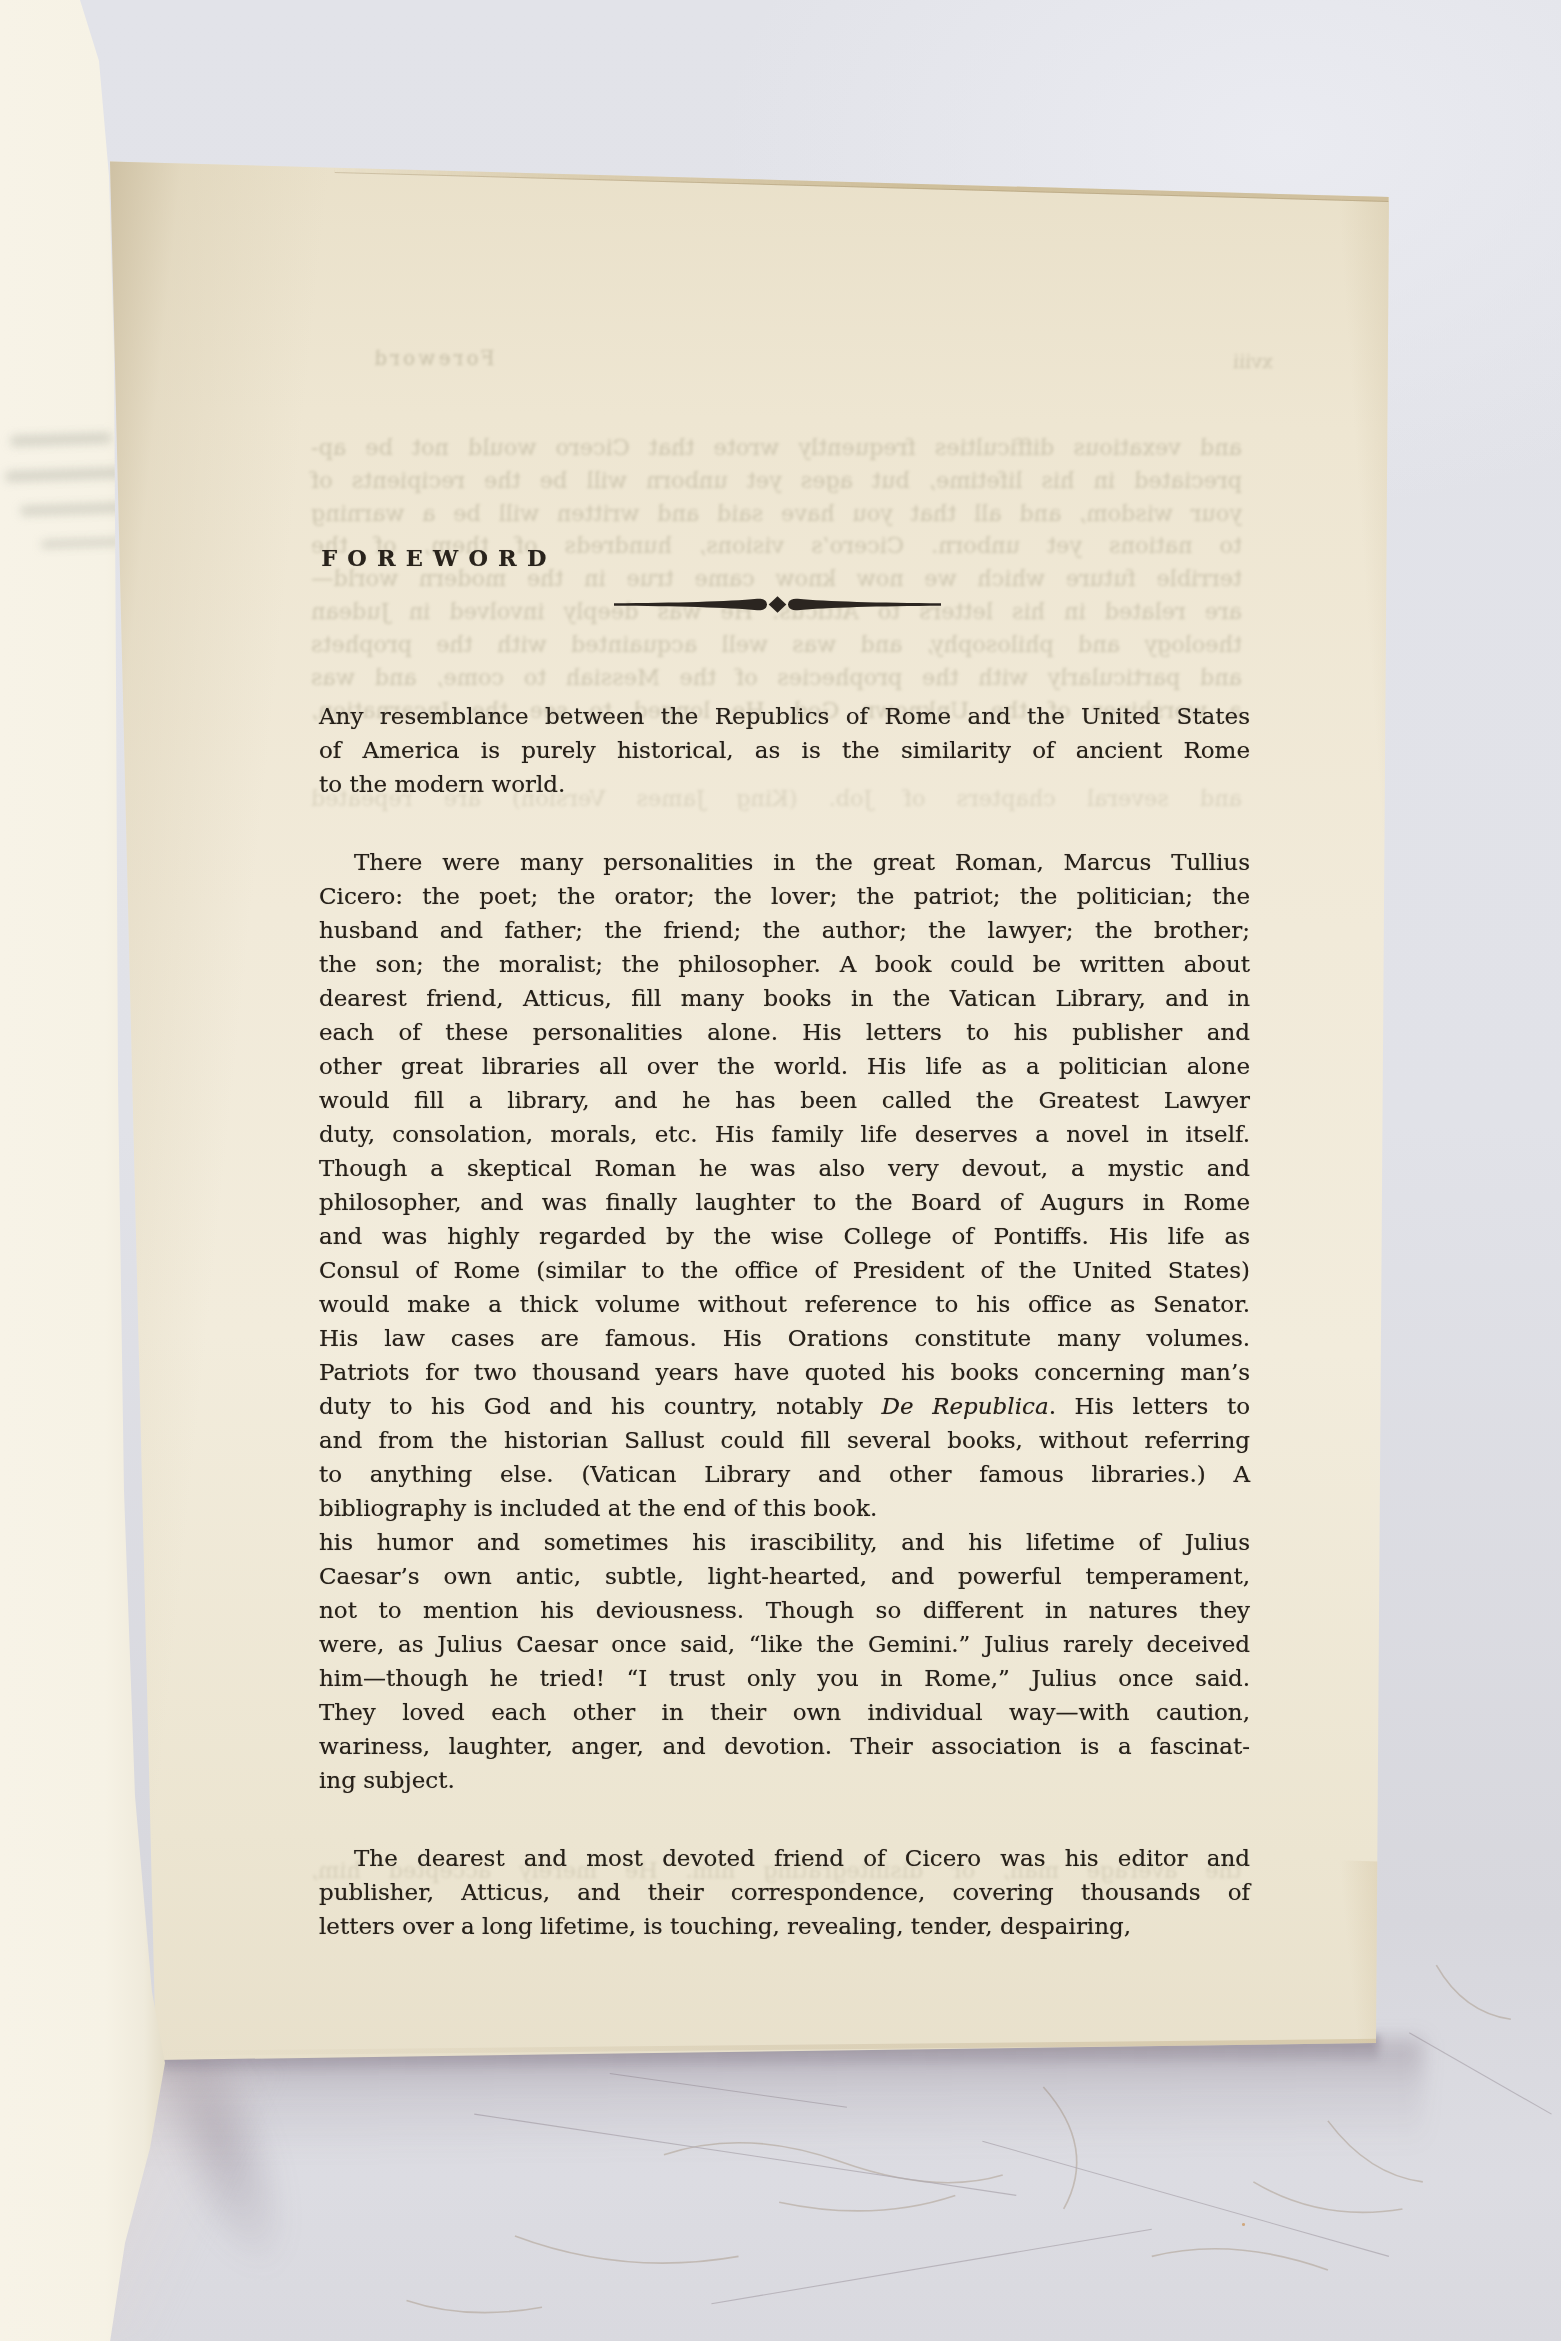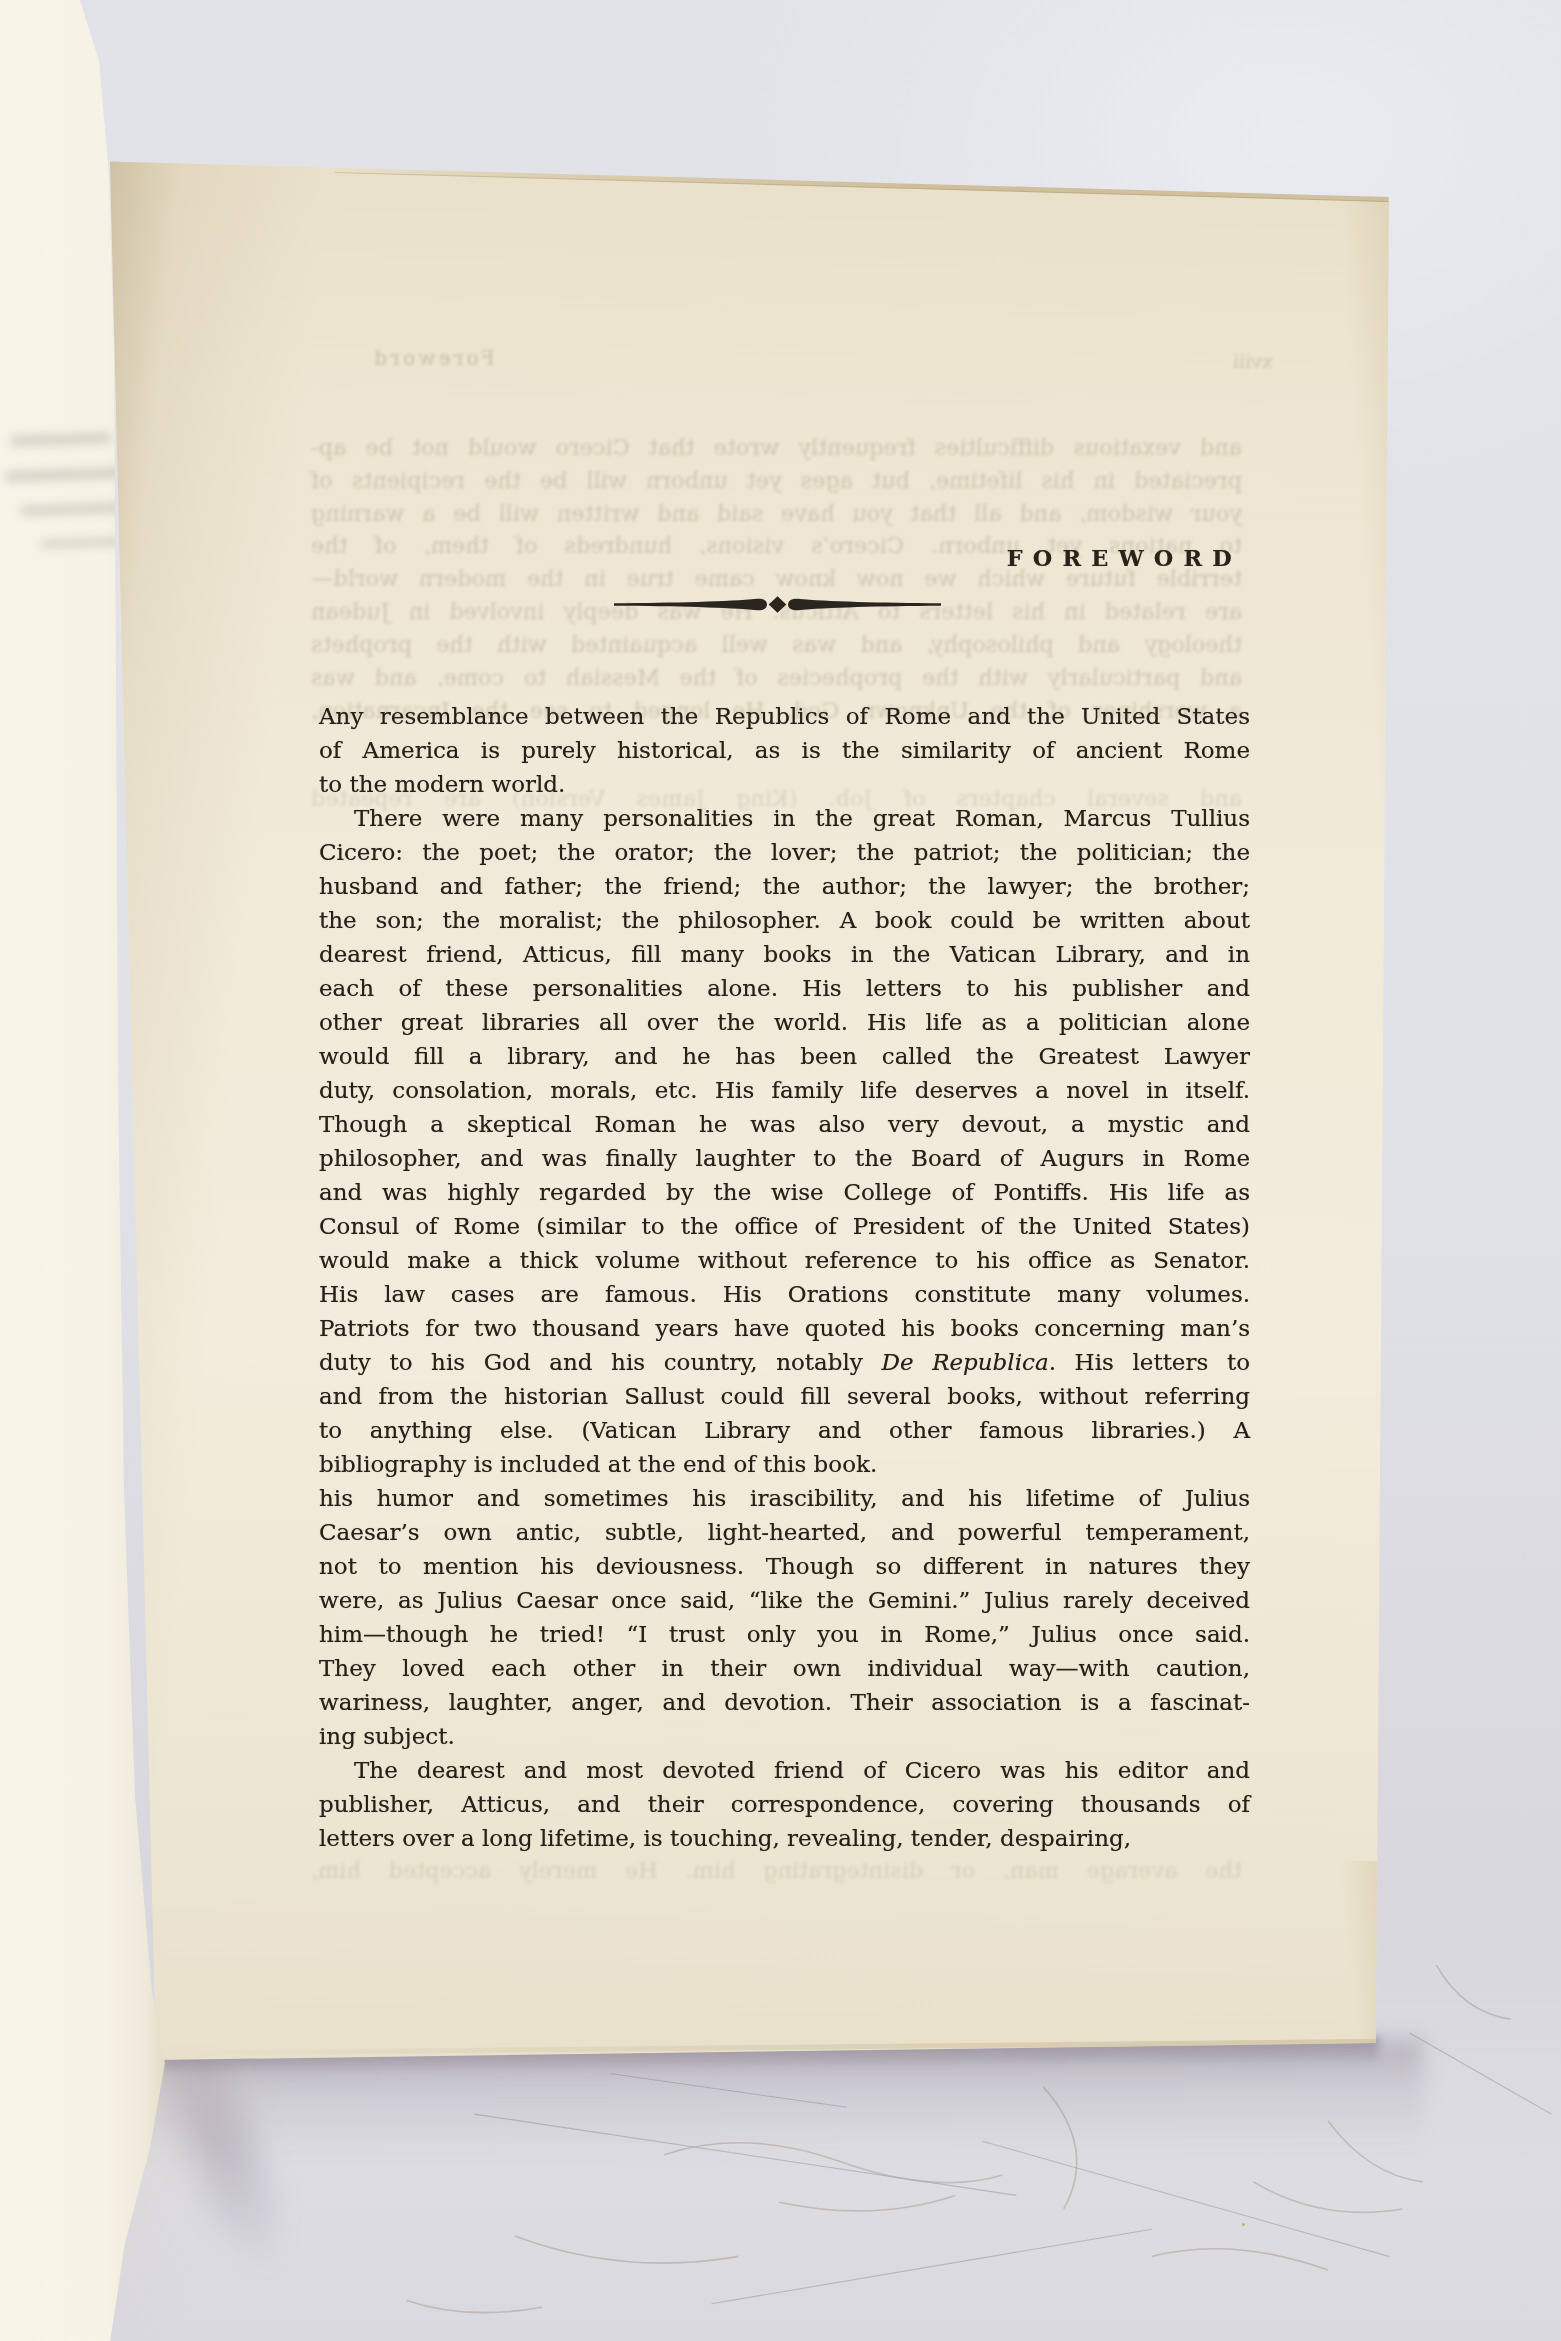--- a/index.html
+++ b/index.html
@@ -43,31 +43,31 @@
     border-bottom:0.7px solid rgba(148,128,92,.35);
     background:linear-gradient(90deg,rgba(205,188,152,0) 0%,rgba(205,188,152,.5) 18%,rgba(196,177,136,.8) 55%,rgba(203,186,150,.9) 100%);}
   .bottom-edge{position:absolute;left:47px;top:1891px;width:1223px;height:4.7px;opacity:.75;
     transform:rotate(-0.57deg);transform-origin:left top;
     background:linear-gradient(90deg,rgba(170,150,112,0) 0%,rgba(170,150,112,.25) 50%,rgba(186,166,126,.5) 85%,rgba(196,176,134,.6) 100%);}
   .corner-tint{position:absolute;left:1213px;top:1701px;width:75px;height:190px;
     transform:rotate(2deg);
     background:linear-gradient(262deg,rgba(203,184,146,.5),rgba(203,184,146,0) 60%);}
   .fw-heading{
     position:absolute;left:203px;top:385px;width:931px;
-    text-align:right;font-size:22.4px;font-weight:bold;letter-spacing:10.2px;
+    text-align:left;font-size:22.4px;font-weight:bold;letter-spacing:10.2px;
     padding-left:10.2px;box-sizing:border-box;color:#29231c;
     text-shadow:0 0 0.7px rgba(41,35,28,.45);}
   .ornament{position:absolute;left:506px;top:435px;width:327px;height:19px;}
   .text-lines{position:absolute;left:211px;top:539px;width:931px;
     font-size:23px;line-height:34px;color:#262019;
     text-shadow:0 0 0.7px rgba(38,32,25,.5);}
   .tline{text-align:justify;text-align-last:justify;height:34px;overflow:visible;white-space:nowrap;}
   .tline.j{white-space:normal;}
   .tline.last{text-align-last:left;}
-  .tline.indent{text-indent:35px;}
+  .tline.indent{text-indent:35px;margin-top:44px;}
   .bleed-line{position:absolute;left:203px;width:931px;font-size:22.4px;opacity:.34;
     text-align:justify;text-align-last:justify;white-space:normal;
     transform:scaleX(-1);filter:blur(1.5px);color:#8d8669;}
   .bleed-head{position:absolute;left:263px;top:187px;font-size:19.7px;letter-spacing:3.4px;opacity:.4;
     transform:scaleX(-1);filter:blur(1.4px);color:#8d8669;}
   .bleed-folio{position:absolute;left:1125px;top:190px;font-size:19px;opacity:.34;
     transform:scaleX(-1);filter:blur(1.5px);color:#8d8669;}
   .bleed-line.dim{opacity:.22;}
 
   

